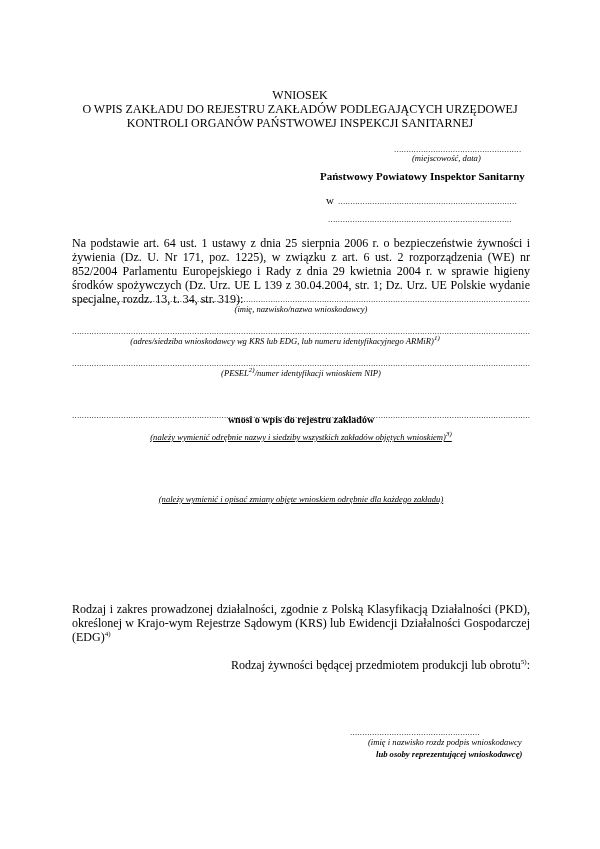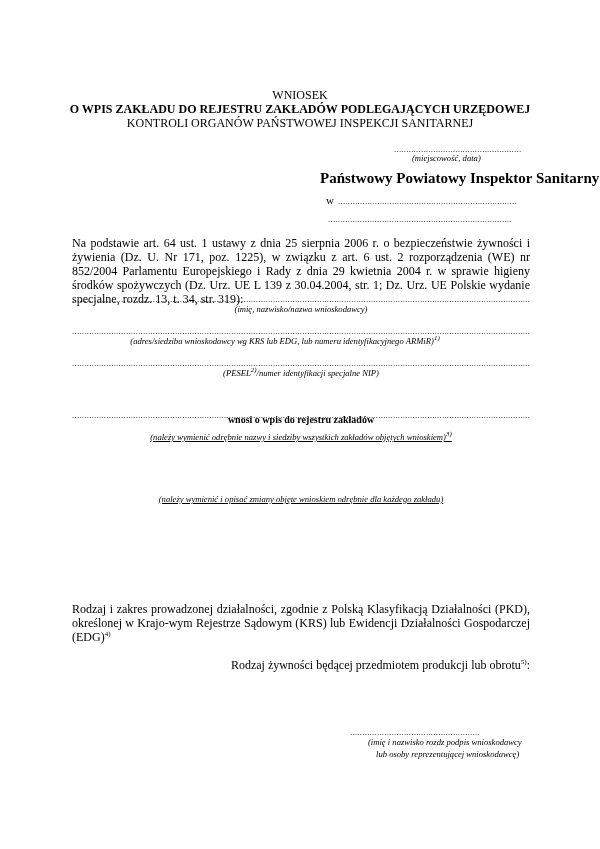--- a/index.html
+++ b/index.html
@@ -14,48 +14,48 @@
     .dots { font-size: 9px; letter-spacing: 0.2px; white-space: nowrap; overflow: hidden; line-height: 10px; }
     .hint { font-size: 8.6px; font-style: italic; line-height: 11px; white-space: nowrap; }
     .body-text { font-size: 12px; line-height: 14px; text-align: justify; }
     .bold { font-weight: bold; }
     sup { font-size: 7px; line-height: 0; }
   </style>
 </head>
 <body>
 
 <div class="abs title center" style="top:88px;">WNIOSEK</div>
-<div class="abs title center" style="top:102px;font-weight:bold;">O WPIS ZAKŁADU DO REJESTRU ZAKŁADÓW PODLEGAJĄCYCH URZĘDOWEJ</div>
+<div class="abs title center" style="top:102px;">O WPIS ZAKŁADU DO REJESTRU ZAKŁADÓW PODLEGAJĄCYCH URZĘDOWEJ</div>
 <div class="abs title center" style="top:116px;">KONTROLI ORGANÓW PAŃSTWOWEJ INSPEKCJI SANITARNEJ</div>
 
 <div class="abs dots" style="top:144px; left:394px; width:136px;">....................................................</div>
 <div class="abs hint" style="top:153px; left:412px;">(miejscowość, data)</div>
 
-<div class="abs bold" style="top:170px; left:320px; font-size:15px;">Państwowy Powiatowy Inspektor Sanitarny</div>
+<div class="abs bold" style="top:170px; left:320px; font-size:11px;">Państwowy Powiatowy Inspektor Sanitarny</div>
 <div class="abs" style="top:194px; left:326px; font-size:11px;">w</div>
 <div class="abs dots" style="top:196px; left:338px; width:192px;">.........................................................................</div>
 <div class="abs dots" style="top:214px; left:328px; width:202px;">...........................................................................</div>
 
 <div class="abs body-text" style="top:236px; left:72px; width:458px;">Na podstawie art. 64 ust. 1 ustawy z dnia 25 sierpnia 2006 r. o bezpieczeństwie żywności i żywienia (Dz. U. Nr 171, poz. 1225), w związku z art. 6 ust. 2 rozporządzenia (WE) nr 852/2004 Parlamentu Europejskiego i Rady z dnia 29 kwietnia 2004 r. w sprawie higieny środków spożywczych (Dz. Urz. UE L 139 z 30.04.2004, str. 1; Dz. Urz. UE Polskie wydanie specjalne, rozdz. 13, t. 34, str. 319):</div>
 
 <div class="abs dots" style="top:294px; left:72px; width:458px;">..................................................................................................................................................................................................................................</div>
 <div class="abs hint center" style="top:304px; left:72px; width:458px;">(imię, nazwisko/nazwa wnioskodawcy)</div>
 
 <div class="abs dots" style="top:326px; left:72px; width:458px;">..................................................................................................................................................................................................................................</div>
 <div class="abs hint center" style="top:336px; left:56px; width:458px;"><span>(adres/siedziba wnioskodawcy wg KRS lub EDG, lub numeru identyfikacyjnego ARMiR)</span><sup>1)</sup></div>
 
 <div class="abs dots" style="top:358px; left:72px; width:458px;">..................................................................................................................................................................................................................................</div>
-<div class="abs hint center" style="top:368px; left:72px; width:458px;"><span>(PESEL</span><sup>2)</sup><span>/numer identyfikacji specjalne NIP)</span></div>
+<div class="abs hint center" style="top:368px; left:72px; width:458px;"><span>(PESEL</span><sup>2)</sup><span>/numer identyfikacji wnioskiem NIP)</span></div>
 
 <div class="abs bold center" style="top:386px; left:72px; width:458px; font-size:10px;margin-top:28px;">wnosi o wpis do rejestru zakładów</div>
 
 <div class="abs dots" style="top:410px; left:72px; width:458px;">..................................................................................................................................................................................................................................</div>
 <div class="abs hint center" style="top:432px; left:72px; width:458px;text-decoration:underline;"><span>(należy wymienić odrębnie nazwy i siedziby wszystkich zakładów objętych wnioskiem)</span><sup>3)</sup></div>
 
 <div class="abs hint center" style="top:494px; left:72px; width:458px;text-decoration:underline;">(należy wymienić i opisać zmiany objęte wnioskiem odrębnie dla każdego zakładu)</div>
 
 <div class="abs body-text" style="top:562px; left:72px; width:458px;margin-top:40px;"><span>Rodzaj i zakres prowadzonej działalności, zgodnie z Polską Klasyfikacją Działalności (PKD), określonej w Krajo-wym Rejestrze Sądowym (KRS) lub Ewidencji Działalności Gospodarczej (EDG)</span><sup>4)</sup></div>
 
 <div class="abs body-text" style="top:635px; left:72px; width:458px; text-align:right;margin-top:23px;"><span>Rodzaj żywności będącej przedmiotem produkcji lub obrotu</span><sup>5)</sup><span>:</span></div>
 
 <div class="abs dots" style="top:727px; left:350px; width:180px;">.....................................................</div>
 <div class="abs hint" style="top:737px; left:368px;">(imię i nazwisko rozdz podpis wnioskodawcy</div>
-<div class="abs hint" style="top:749px; left:376px;">lub osoby reprezentującej wnioskodawcę)</div>
+<div class="abs hint" style="top:749px; left:376px;font-weight:bold;">lub osoby reprezentującej wnioskodawcę)</div>
 
 </body></html>

